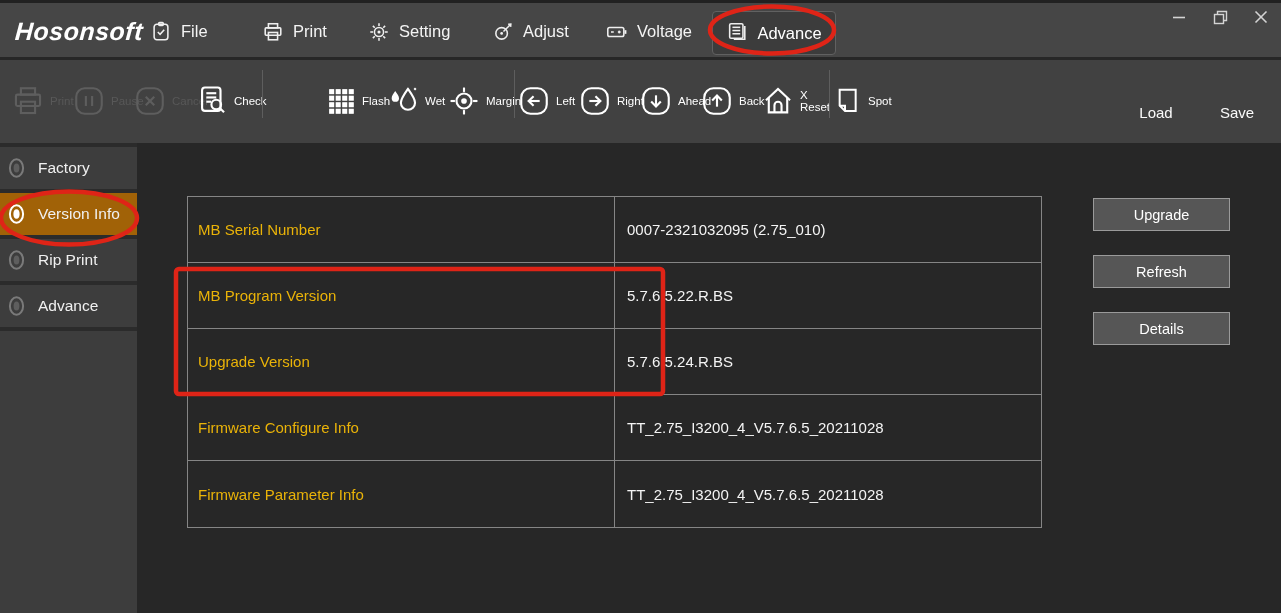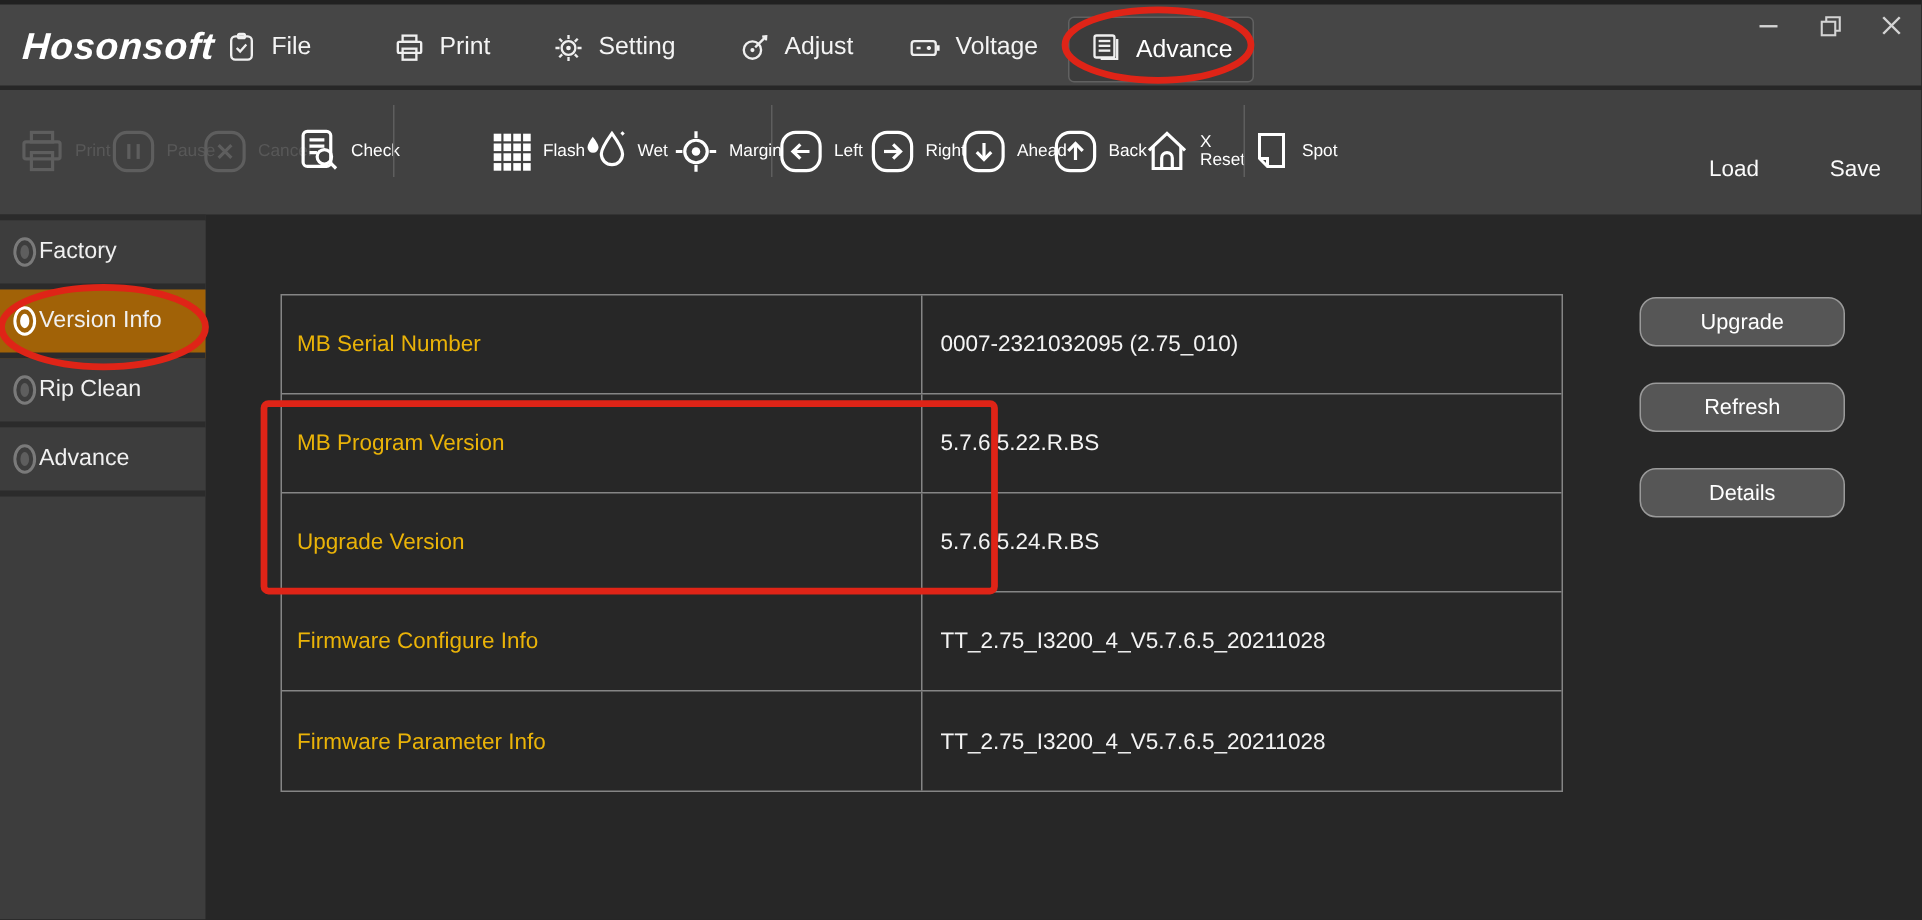--- a/index.html
+++ b/index.html
@@ -55,42 +55,42 @@
   .txt-btn {
     position:absolute; top:40px; height:26px; line-height:26px; width:60px;
     text-align:center; font-size:15px; color:#fafafa;
   }
   
   .sidebar {
     position:absolute; left:0; top:143px; width:137px; height:470px;
     background:#3d3d3d; border-top:4px solid #2b2b2b;
   }
   .side-item {
-    height:46px; display:flex; align-items:center; gap:1px; padding-left:8px;
+    height:46px; display:flex; align-items:center; gap:13px; padding-left:8px;
     border-bottom:4px solid #2b2b2b; font-size:15.5px; color:#f0f0f0; background:#3d3d3d;
   }
   .side-item.selected { background:#a16207; }
   .side-item svg { flex:none; display:block; }
   
   .vtable {
     position:absolute; left:187px; top:196px; width:855px;
     border:1px solid #858585;
   }
   .vrow { display:flex; height:66px; border-bottom:1px solid #858585; }
   .vrow:last-child { border-bottom:none; }
   .vcell-label {
     width:427px; border-right:1px solid #858585;
     display:flex; align-items:center; padding-left:10px; font-size:15px; color:#eab308;
   }
   .vcell-value {
     flex:1; display:flex; align-items:center; padding-left:12px; font-size:15px; color:#f4f4f4;
   }
   .action-btn {
     position:absolute; left:1093px; width:137px; height:33px;
-    background:#565656; border:1px solid #9a9a9a; border-radius:11px;
+    background:#565656; border:1px solid #9a9a9a; border-radius:0;
     color:#fff; font-size:14.5px; font-family:"Liberation Sans",sans-serif;
     display:flex; align-items:center; justify-content:center; cursor:default;
   }
   
   .overlay { position:absolute; left:0; top:0; pointer-events:none; z-index:60; }
 </style>
 </head>
 <body>
 
 <div class="titlebar">
@@ -382,21 +382,21 @@
       <ellipse cx="8.5" cy="11" rx="6.6" ry="8.8" stroke="#ffffff" stroke-width="2"></ellipse>
       <ellipse cx="8.5" cy="11" rx="3.1" ry="4.8" fill="#ffffff"></ellipse>
     </svg>
     <span>Version Info</span>
   </div>
   <div class="side-item">
     <svg width="17" height="22" viewBox="0 0 17 22" fill="none">
       <ellipse cx="8.5" cy="11" rx="6.6" ry="8.8" stroke="#7a7a7a" stroke-width="2"></ellipse>
       <ellipse cx="8.5" cy="11" rx="2.9" ry="4.6" fill="#5e5e5e"></ellipse>
     </svg>
-    <span>Rip Clean</span>
+    <span>Rip Print</span>
   </div>
   <div class="side-item">
     <svg width="17" height="22" viewBox="0 0 17 22" fill="none">
       <ellipse cx="8.5" cy="11" rx="6.6" ry="8.8" stroke="#7a7a7a" stroke-width="2"></ellipse>
       <ellipse cx="8.5" cy="11" rx="2.9" ry="4.6" fill="#5e5e5e"></ellipse>
     </svg>
     <span>Advance</span>
   </div>
 </div>
 

